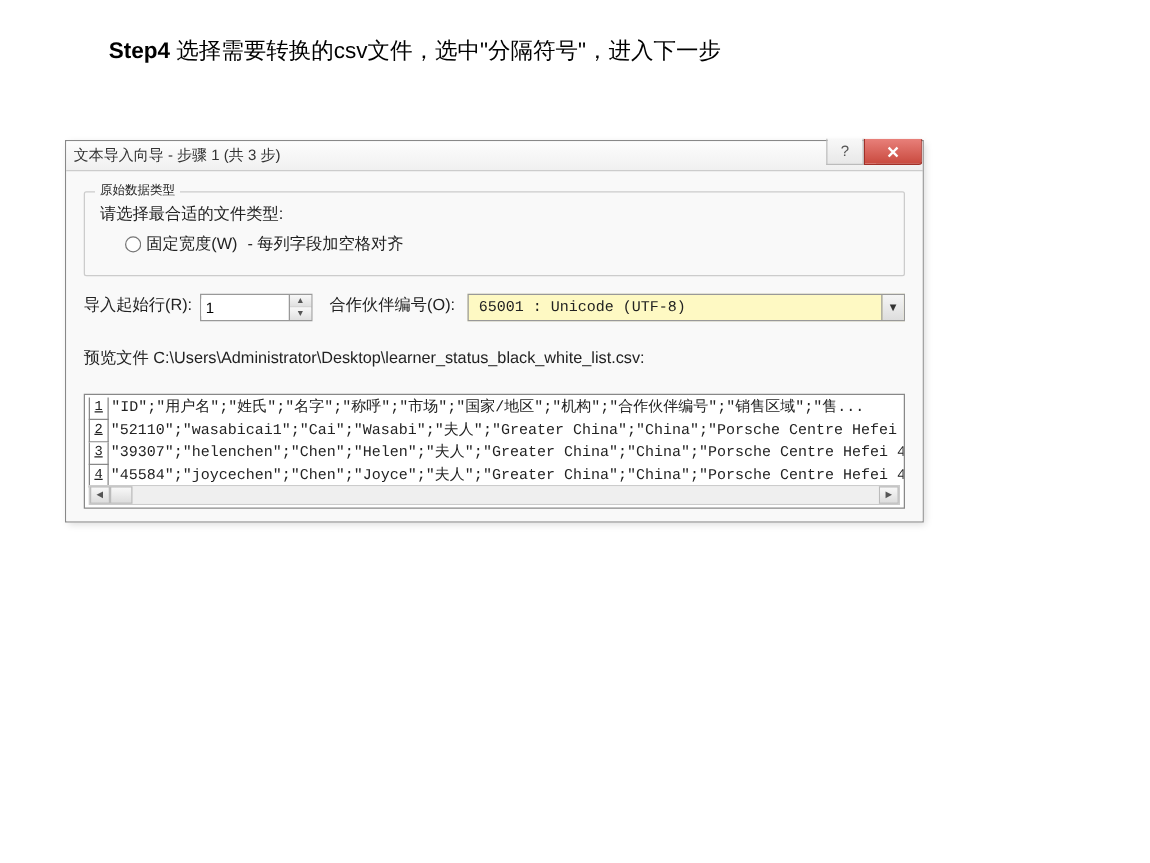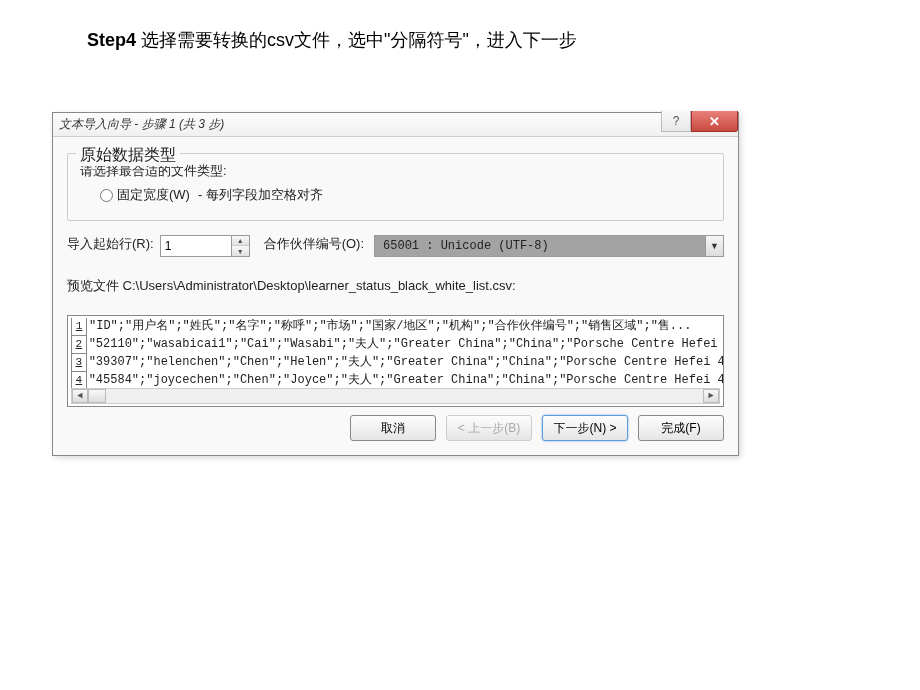--- a/index.html
+++ b/index.html
@@ -39,21 +39,20 @@
       border-bottom: 1px solid #ccc;
       display: flex;
       align-items: center;
       padding: 0 6px;
       position: relative;
       font-size: 12px;
     }
     .titlebar-text {
       flex: 1;
       color: #333;
-      font-style: italic;
     }
     .titlebar-buttons {
       position: absolute;
       right: 0;
       top: -2px;
       display: flex;
     }
     .titlebar-btn {
       width: 30px;
       height: 21px;
@@ -97,21 +96,21 @@
       margin: 6px 0 14px;
       position: relative;
       background: #f9f9f9;
     }
     .groupbox-title {
       position: absolute;
       top: -9px;
       left: 8px;
       background: #f9f9f9;
       padding: 0 4px;
-      font-size: 16px;
+      font-size: 10px;
     }
     .file-type-label {
       font-size: 13px;
       margin-bottom: 6px;
     }
     .radio-row {
       display: flex;
       align-items: center;
       margin: 4px 0 4px 20px;
       font-size: 13px;
@@ -170,21 +169,21 @@
       border-bottom: 1px solid #ccc;
     }
     .encoding-label {
       margin-left: 14px;
       margin-right: 8px;
     }
     .encoding-select {
       display: inline-flex;
       align-items: stretch;
       border: 1px solid #999;
-      background: #a3a3a3;
+      background: #fef9c3;
       height: 22px;
       flex: 1;
       margin-left: 4px;
     }
     .encoding-select-text {
       flex: 1;
       padding: 2px 8px;
       font-size: 12px;
       font-family: "Courier New", monospace;
       display: flex;
@@ -365,20 +364,14 @@
       </div>
       <div class="hscroll">
         <div class="hscroll-arrow">◄</div>
         <div class="hscroll-track">
           <div class="hscroll-thumb"></div>
         </div>
         <div class="hscroll-arrow">►</div>
       </div>
     </div>
 
-    <div class="button-row">
-      <button class="dlg-btn">取消</button>
-      <button class="dlg-btn disabled">&lt; 上一步(B)</button>
-      <button class="dlg-btn focus">下一步(N) &gt;</button>
-      <button class="dlg-btn">完成(F)</button>
-    </div>
   </div>
 </div>
 
 </body></html>

